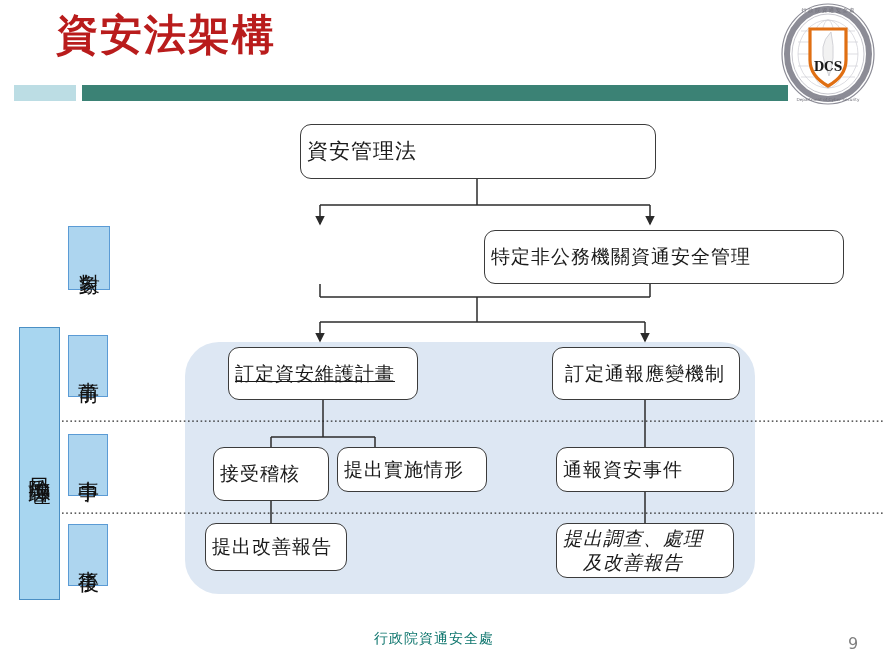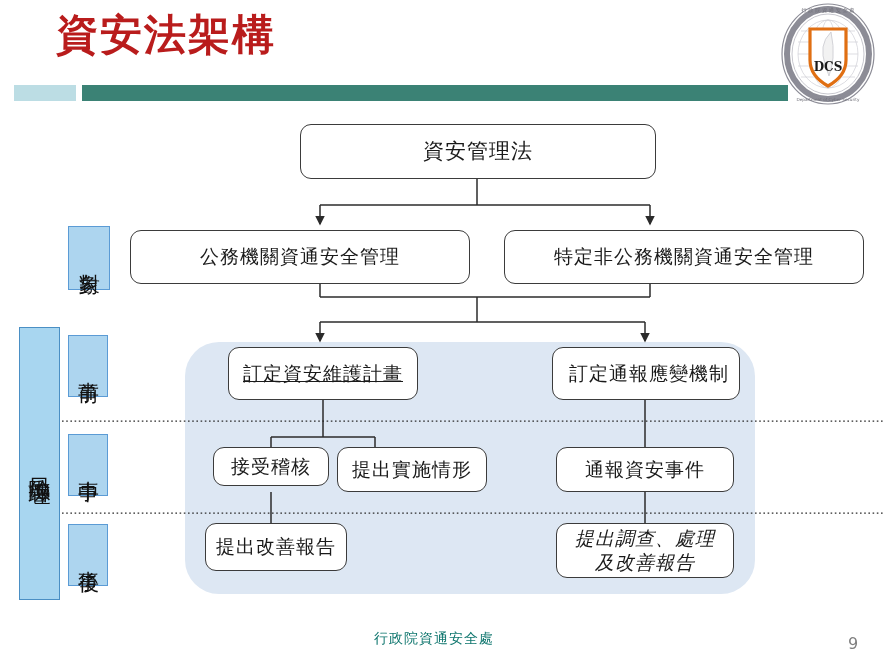--- a/index.html
+++ b/index.html
@@ -85,21 +85,20 @@
 
   
   .node {
     position: absolute;
     box-sizing: border-box;
     background: #ffffff;
     border: 1.4px solid #3b3b3b;
     border-radius: 11px;
     display: flex;
     align-items: center;
-    justify-content: center;
     text-align: center;
     font-size: 19px;
     line-height: 1.22;
     letter-spacing: 1px;
     color: #1a1a1a;
     padding: 2px 6px;
   }
   .node.big { font-size: 21px; }
 
   
@@ -224,24 +223,21 @@
   </svg>
 
   <div class="node big" style="left:300px; top:124px; width:356px; height:55px;">
     <span>資安管理法</span>
   </div>
 
   <div class="cat-label" style="left:68px; top:226px; width:42px; height:64px;">
     <span>對象</span>
   </div>
 
-  <div class="node" style="left:130px; top:230px; width:340px; height:54px;">
-    <span>公務機關資通安全管理</span>
-  </div>
-  <div class="node" style="left:484px; top:230px; width:360px; height:54px;margin-left:20px;">
+  <div class="node" style="left:484px; top:230px; width:360px; height:54px;">
     <span>特定非公務機關資通安全管理</span>
   </div>
 
   <div class="risk-bar">
     <span>風險管理</span>
   </div>
 
   <div class="cat-label" style="left:68px; top:335px; width:40px; height:62px;">
     <span>事前</span>
   </div>
@@ -252,21 +248,21 @@
     <span>事後</span>
   </div>
 
   <div class="node" style="left:228px; top:347px; width:190px; height:53px;text-decoration:underline;">
     <span>訂定資安維護計畫</span>
   </div>
   <div class="node" style="left:552px; top:347px; width:188px; height:53px;padding-left:12px;">
     <span>訂定通報應變機制</span>
   </div>
 
-  <div class="node" style="left:213px; top:447px; width:116px; height:39px;">
+  <div class="node" style="left:213px; top:447px; width:116px; height:54px;">
     <span>接受稽核</span>
   </div>
   <div class="node" style="left:556px; top:447px; width:178px; height:45px;">
     <span>通報資安事件</span>
   </div>
   <div class="node" style="left:337px; top:447px; width:150px; height:45px;">
     <span>提出實施情形</span>
   </div>
 
   <div class="node" style="left:205px; top:523px; width:142px; height:48px;">

